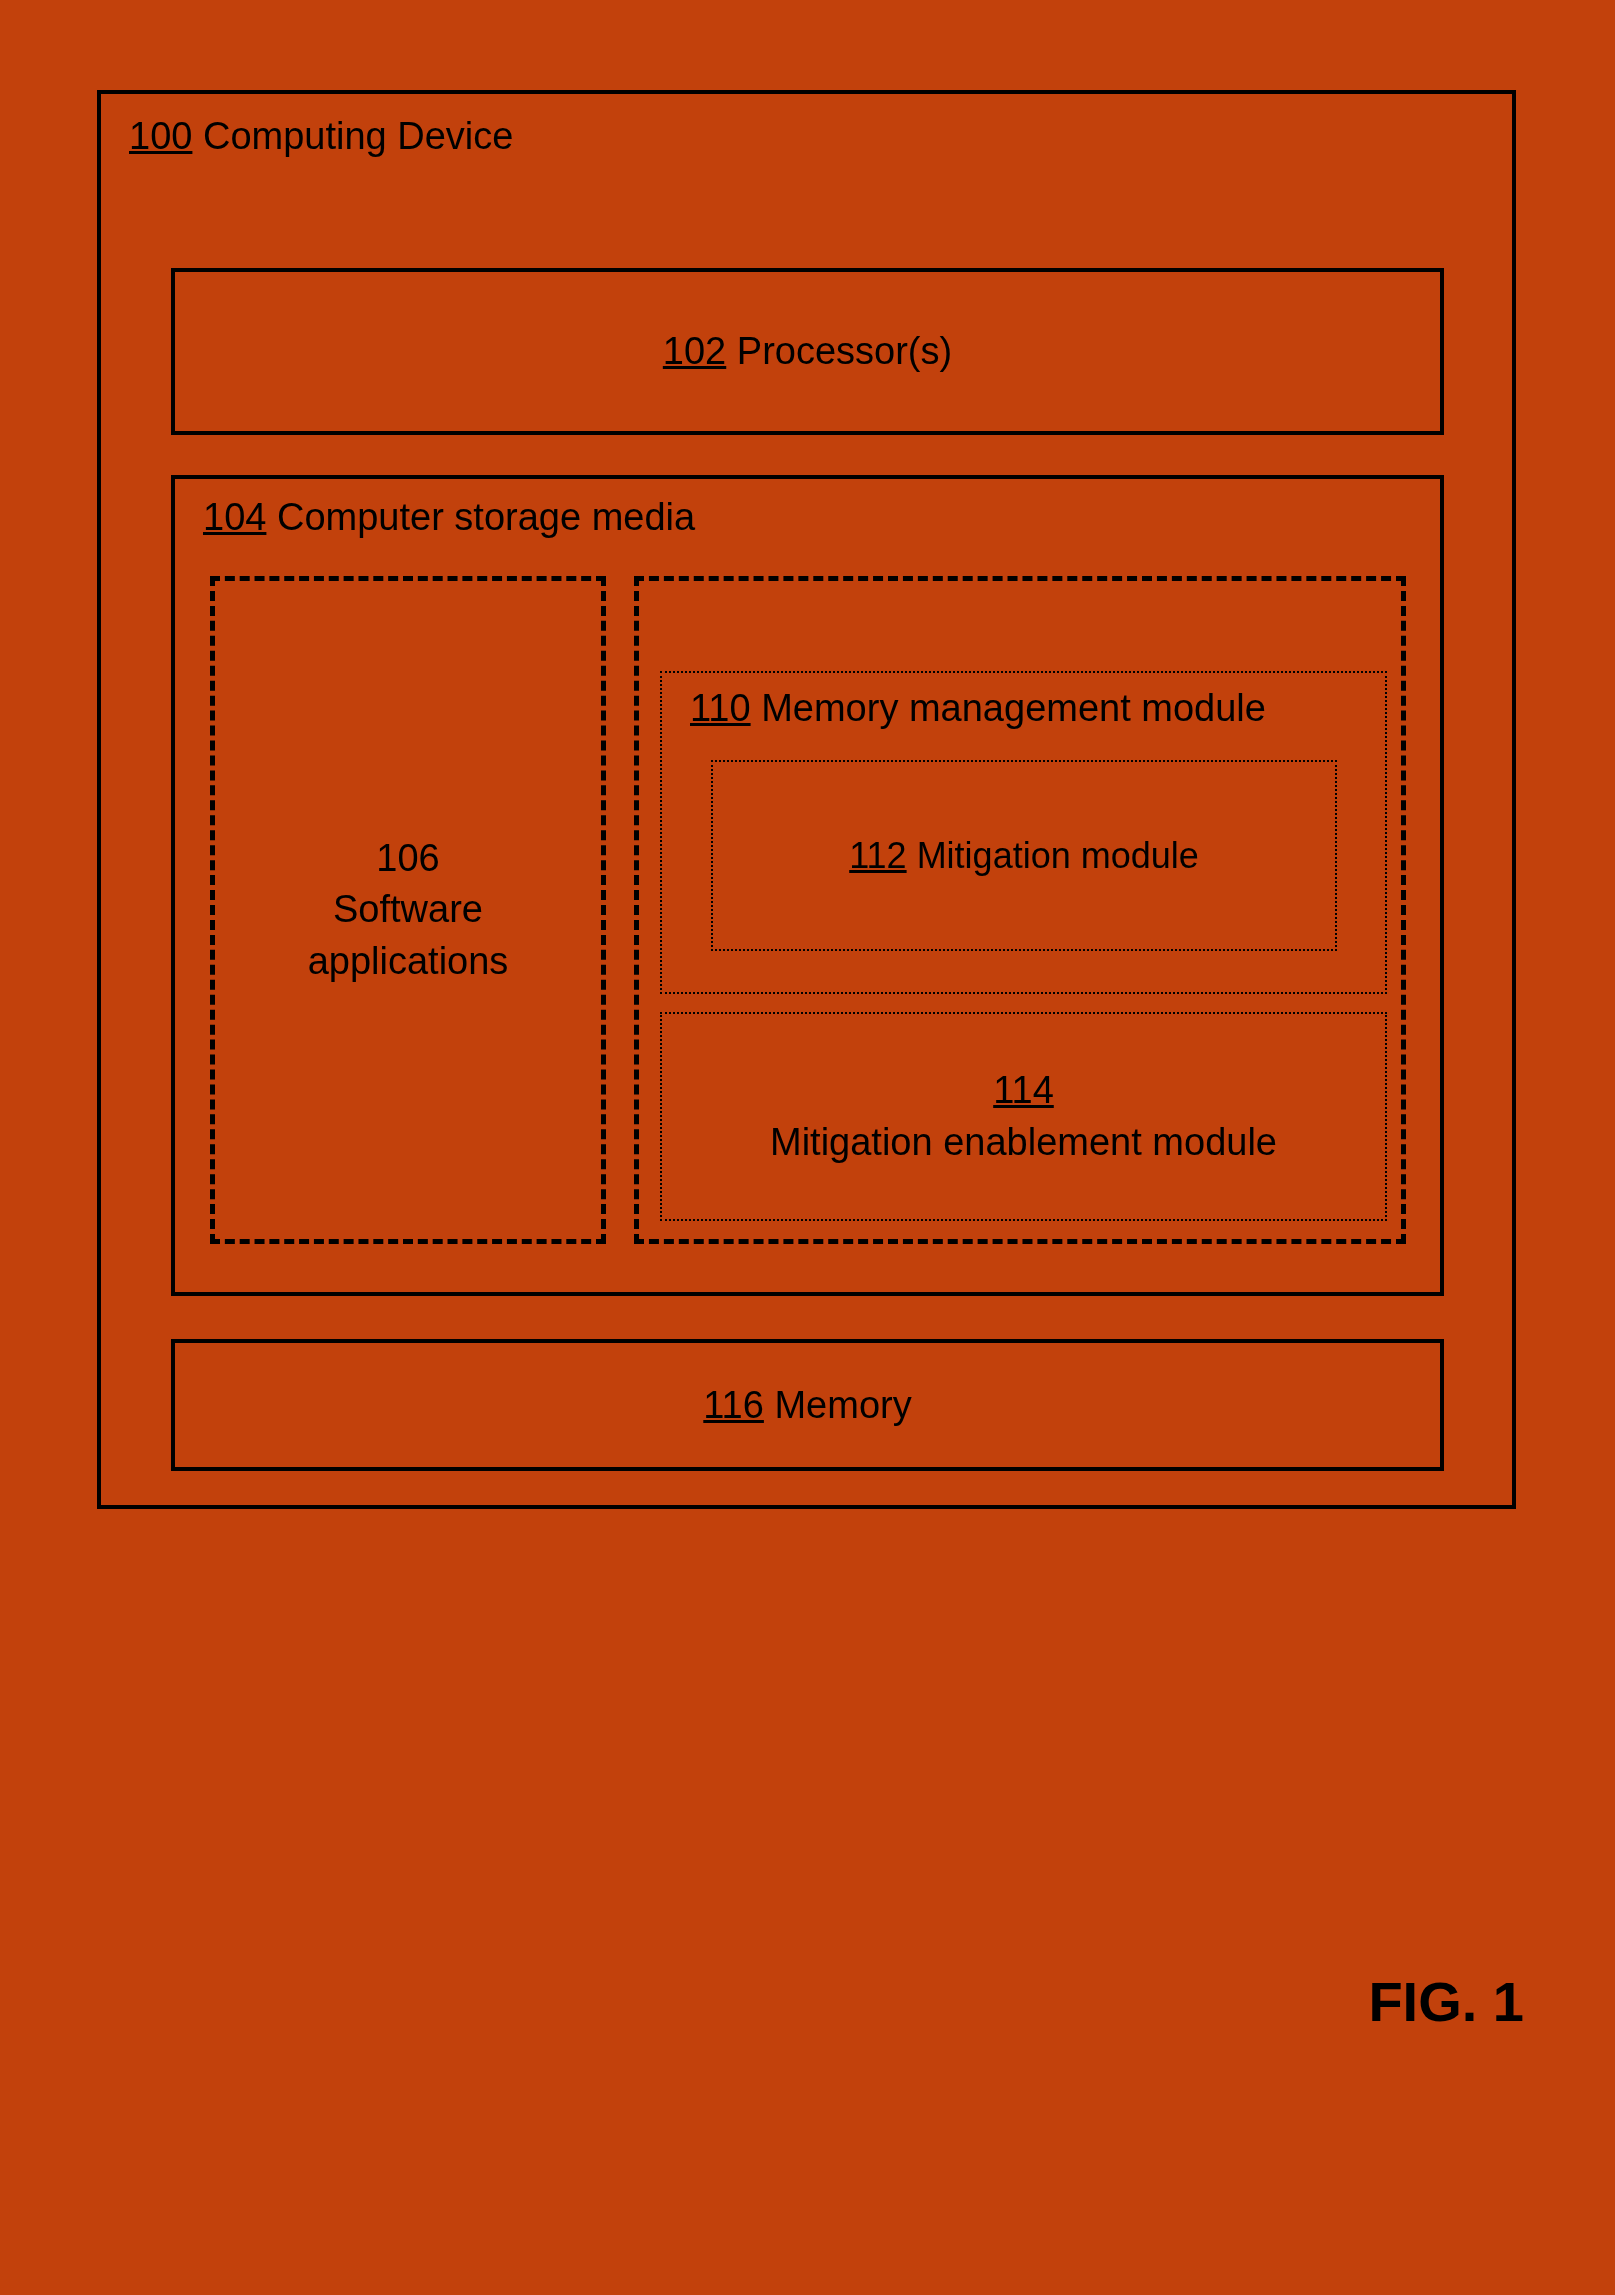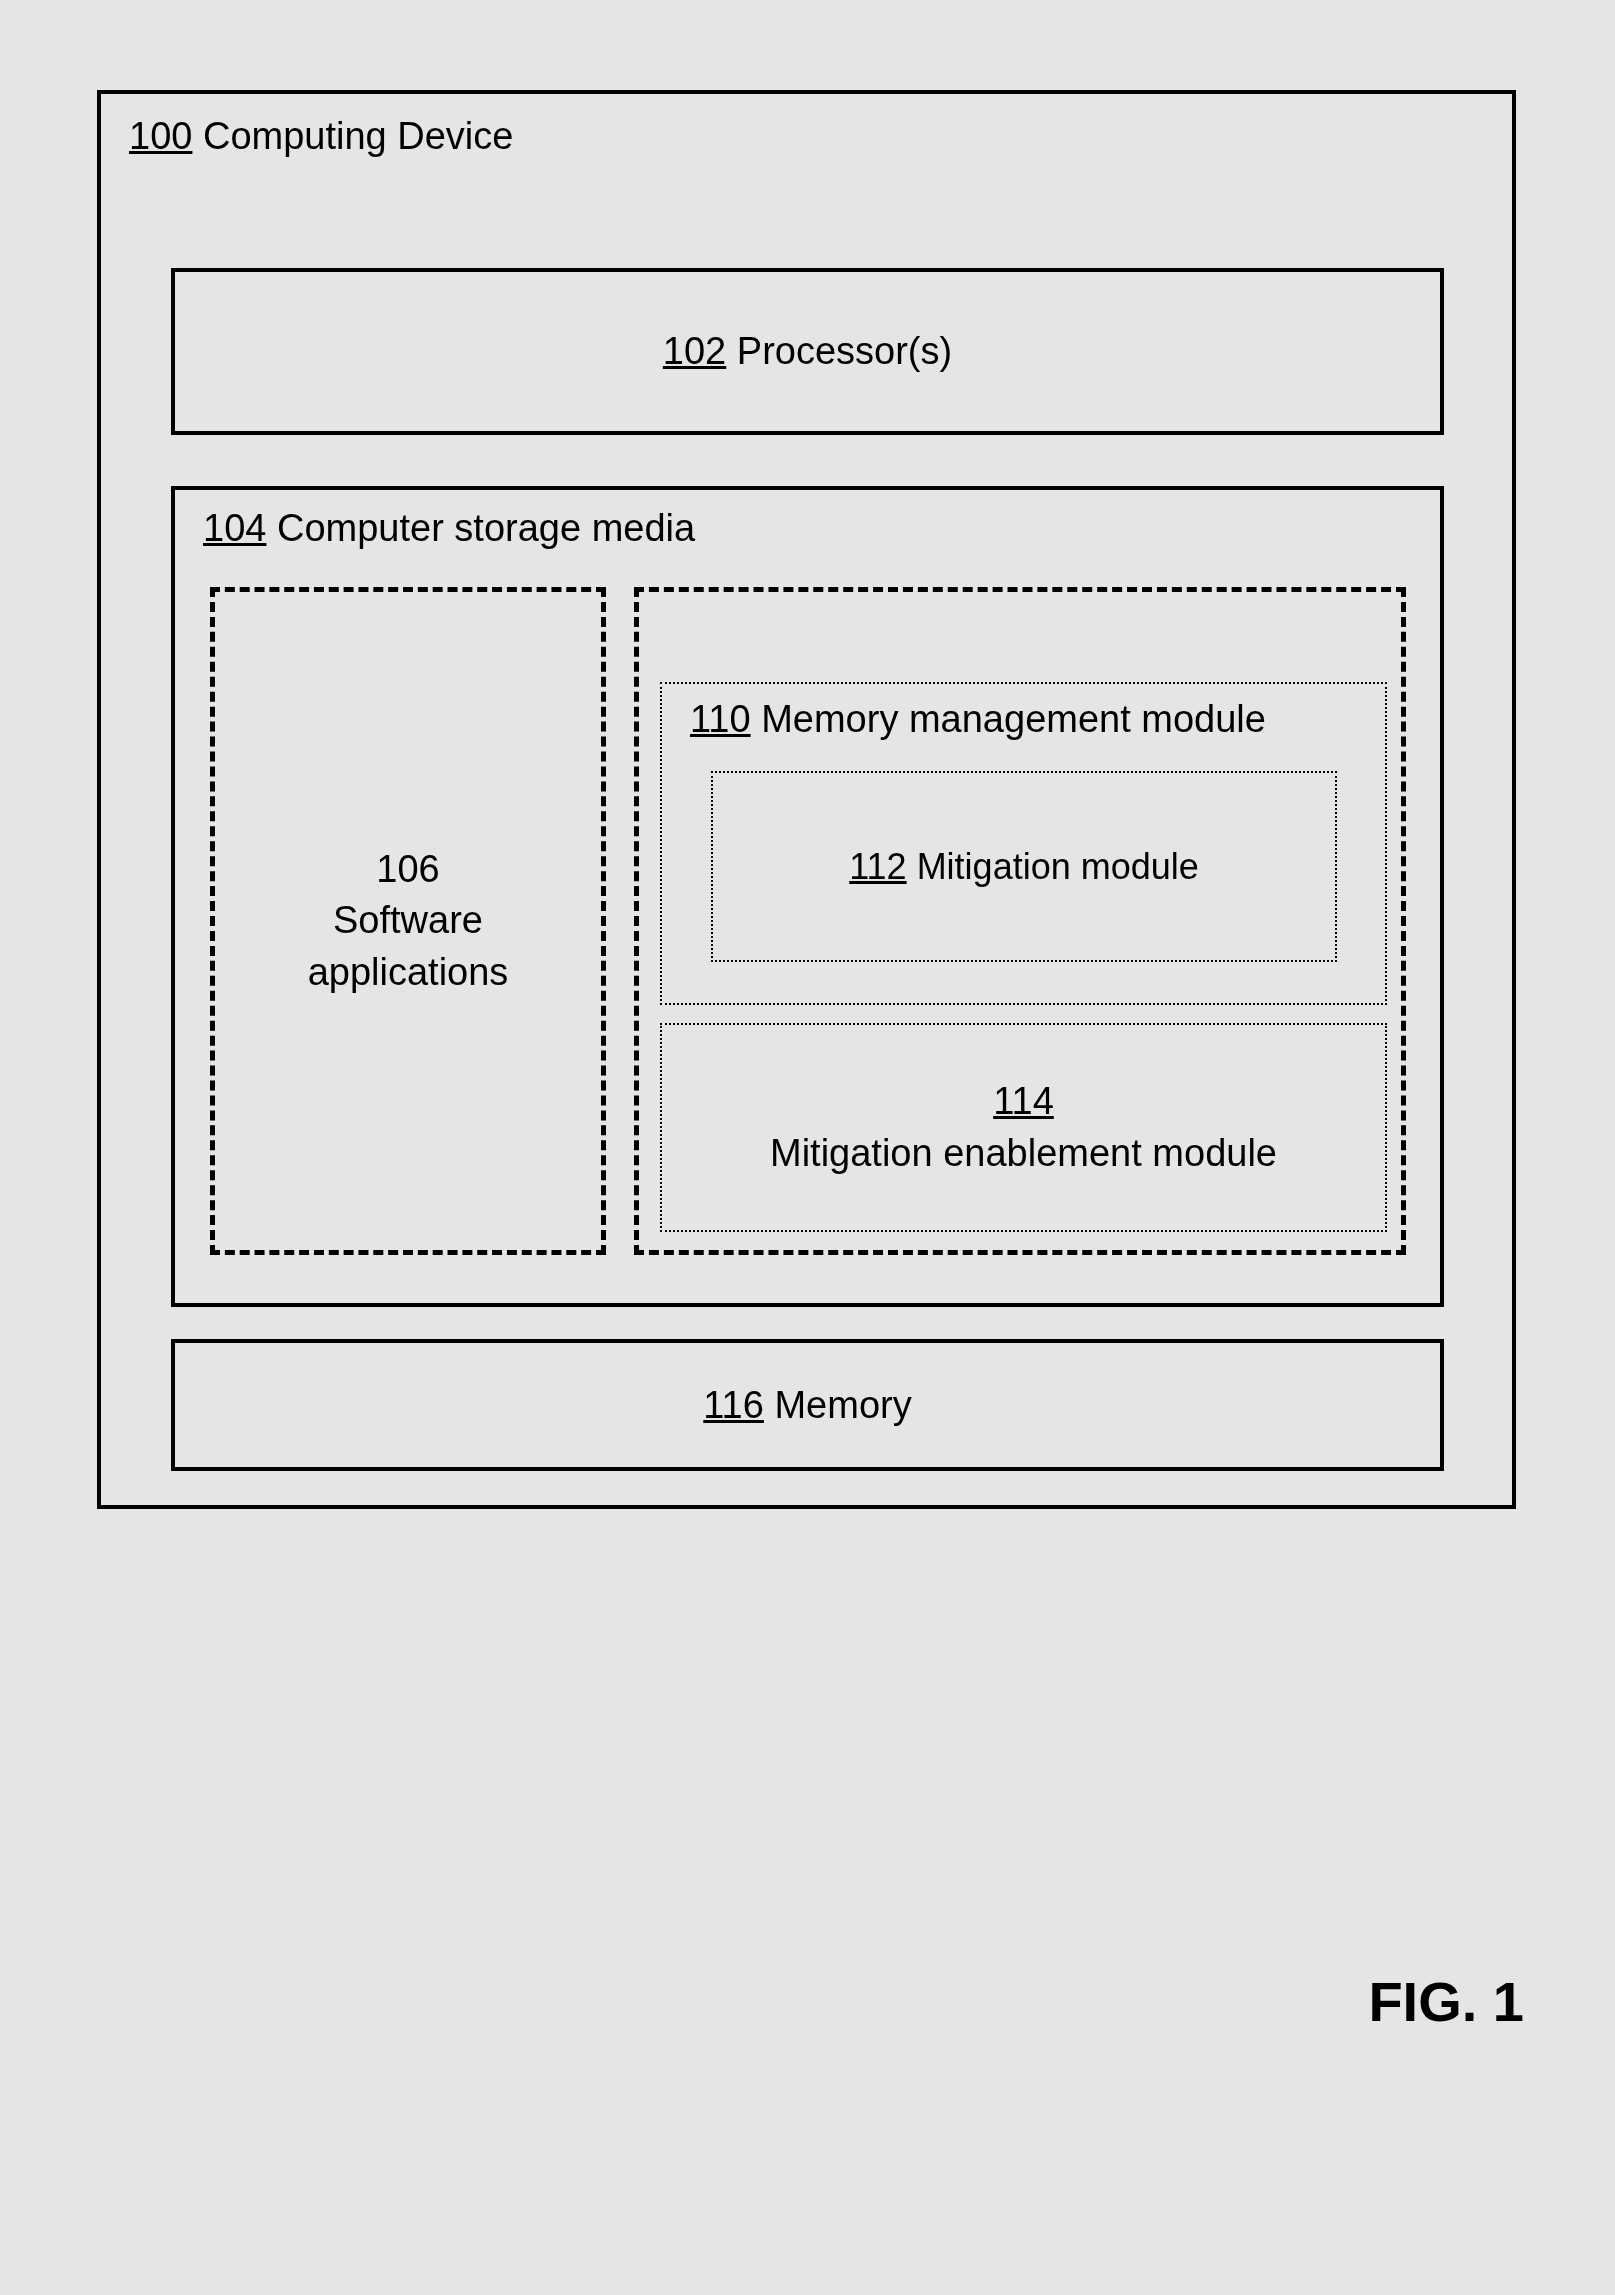--- a/index.html
+++ b/index.html
@@ -7,21 +7,21 @@
     margin: 0;
     padding: 0;
     background: #ffffff;
     font-family: Arial, Helvetica, sans-serif;
     color: #000000;
   }
   .page {
     width: 1616px;
     height: 2295px;
     position: relative;
-    background: #e5e5e5;
+    background: #c2410c;
   }
   .outer-box {
     position: absolute;
     left: 97px;
     top: 90px;
     width: 1419px;
     height: 1419px;
     border: 4.2px solid #000;
   }
   .device-label {
@@ -40,21 +40,21 @@
     border: 4.2px solid #000;
     display: flex;
     align-items: center;
     justify-content: center;
     font-size: 38px;
   }
   .proc-box .num { text-decoration: underline; }
   .storage-box {
     position: absolute;
     left: 70px;
-    top: 392px;
+    top: 381px;
     width: 1273px;
     height: 821px;
     border: 4.2px solid #000;
   }
   .storage-label {
     position: absolute;
     left: 28px;
     top: 17.4px;
     font-size: 38px;
   }

